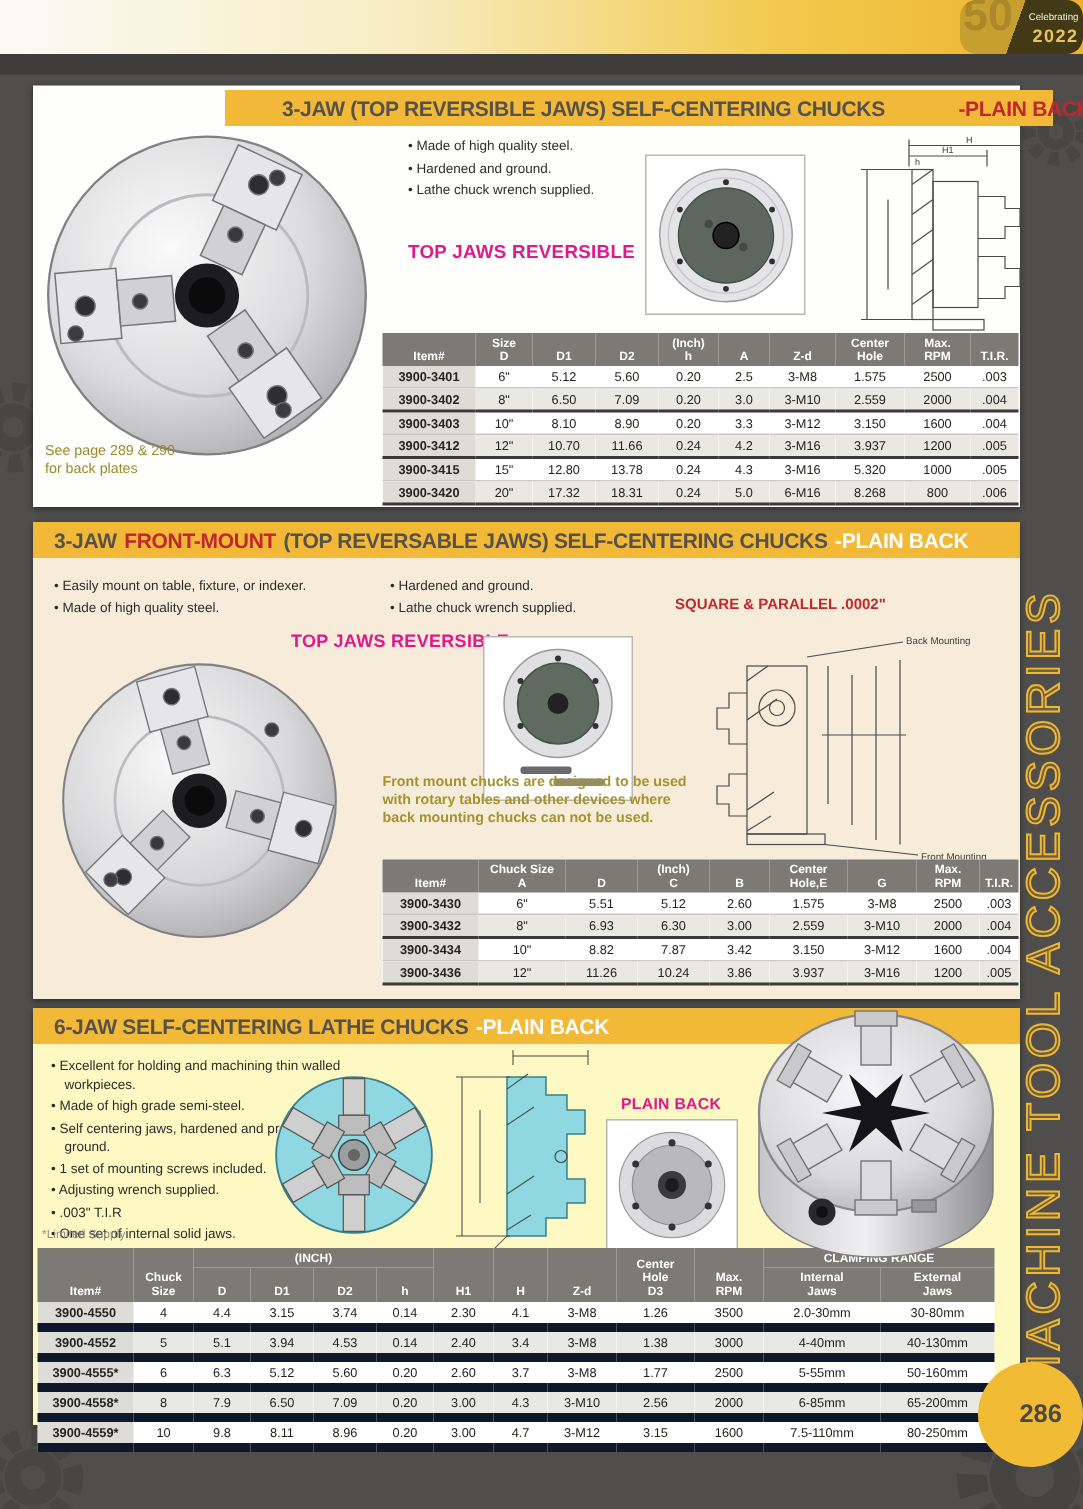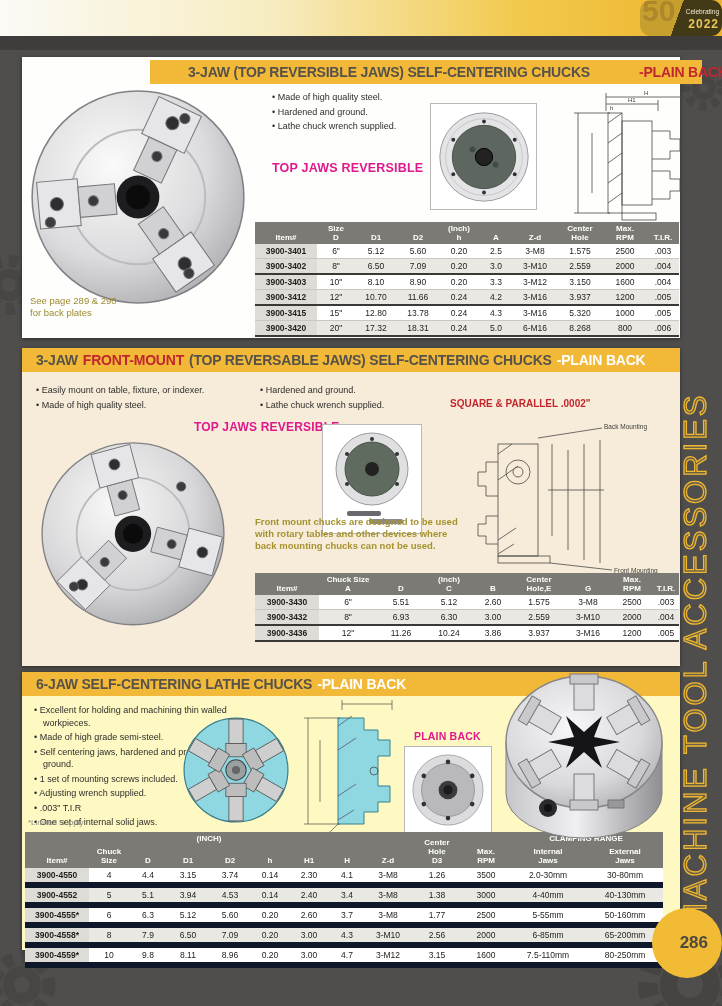--- a/index.html
+++ b/index.html
@@ -466,20 +466,31 @@
           <td>8"</td>
           <td>6.93</td>
           <td>6.30</td>
           <td>3.00</td>
           <td>2.559</td>
           <td>3-M10</td>
           <td>2000</td>
           <td>.004</td>
         </tr>
         <tr>
+          <td class="item">3900-3434</td>
+          <td>10"</td>
+          <td>8.82</td>
+          <td>7.87</td>
+          <td>3.42</td>
+          <td>3.150</td>
+          <td>3-M12</td>
+          <td>1600</td>
+          <td>.004</td>
+        </tr>
+        <tr>
           <td class="item">3900-3436</td>
           <td>12"</td>
           <td>11.26</td>
           <td>10.24</td>
           <td>3.86</td>
           <td>3.937</td>
           <td>3-M16</td>
           <td>1200</td>
           <td>.005</td>
         </tr>

